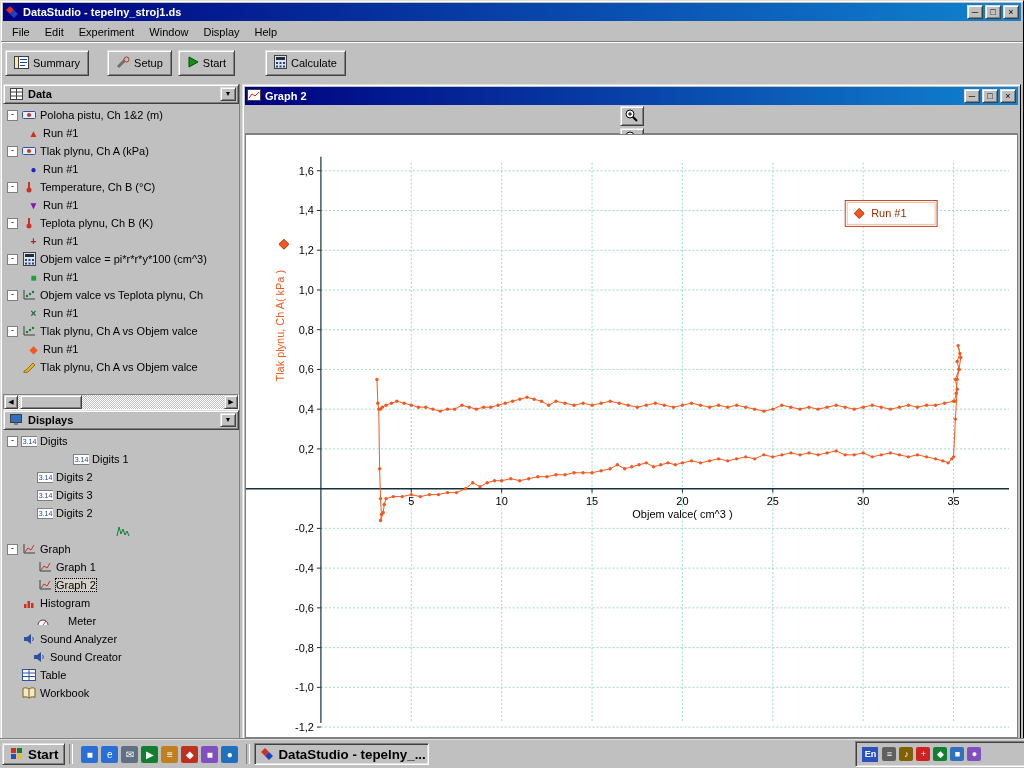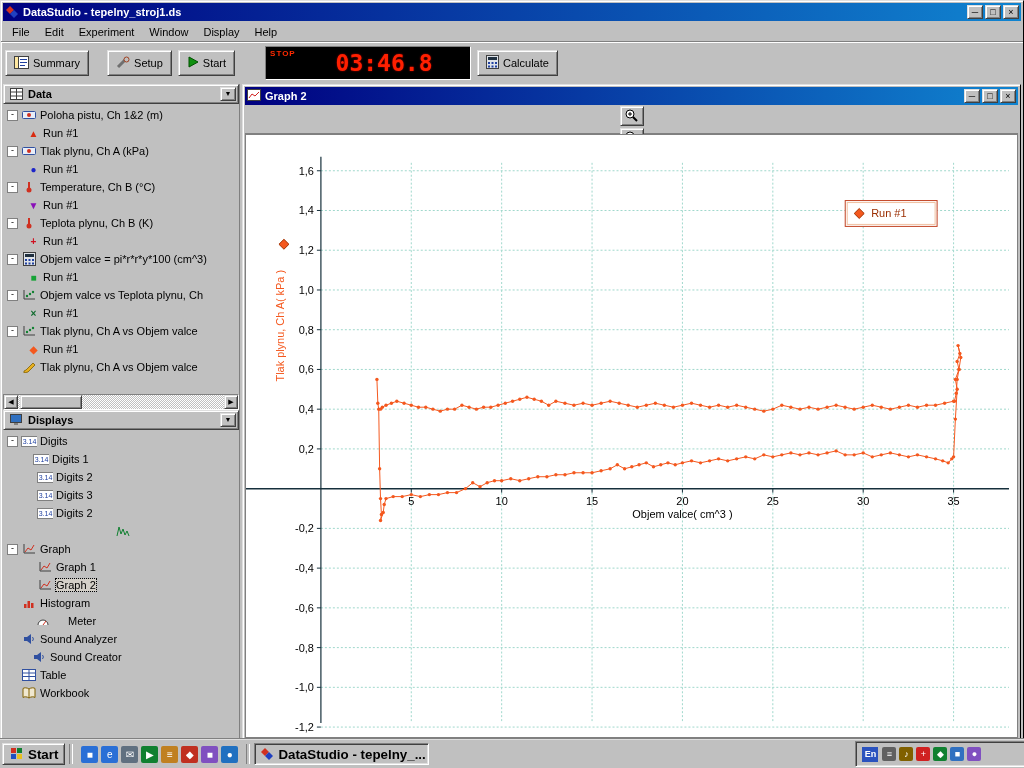--- a/index.html
+++ b/index.html
@@ -129,24 +129,20 @@
             </svg></span>
         <span>Setup</span>
       </button>
       <button class="tb-btn raised">
         <span id="ic-start"><svg width="12" height="12">
               <polygon points="2,1 11,6 2,11" fill="#109010" stroke="#005000"></polygon>
             </svg></span>
         <span>Start</span>
       </button>
       <span style="width:18px"></span>
-      <div class="timer">
-        <span class="stoplbl">STOP</span>
-        <span class="tval">03:46.8</span>
-      </div>
       <button class="tb-btn raised">
         <span id="ic-calc"><svg width="13" height="14">
               <rect x="0.5" y="0.5" width="12" height="13" fill="#dfe3e8" stroke="#404040"></rect>
               <rect x="2" y="2" width="9" height="3" fill="#203040"></rect>
               <g fill="#2040a0">
                 <rect x="2" y="7" width="2" height="2"></rect>
                 <rect x="5.5" y="7" width="2" height="2"></rect>
                 <rect x="9" y="7" width="2" height="2"></rect>
                 <rect x="2" y="10.5" width="2" height="2"></rect>
                 <rect x="5.5" y="10.5" width="2" height="2"></rect>
@@ -314,21 +310,21 @@
             <div class="tree-row" style="padding-left: 4px;">
               <span class="expander">-</span>
               <span class="tree-icon">
                 <svg width="17" height="11">
                   <rect x="0.5" y="0.5" width="16" height="10" fill="#fff" stroke="#808080"></rect>
                   <text x="8.5" y="8" font-size="7" text-anchor="middle" fill="#2040a0" font-family="Liberation Sans,sans-serif">3.14</text>
                 </svg>
               </span>
               <span class="tree-label">Digits</span>
             </div>
-            <div class="tree-row" style="padding-left: 16px;">
+            <div class="tree-row" style="padding-left: 8px; margin-left: 48px;">
               <span class="exp-spacer"></span>
               <span class="tree-icon">
                 <svg width="17" height="11">
                   <rect x="0.5" y="0.5" width="16" height="10" fill="#fff" stroke="#808080"></rect>
                   <text x="8.5" y="8" font-size="7" text-anchor="middle" fill="#2040a0" font-family="Liberation Sans,sans-serif">3.14</text>
                 </svg>
               </span>
               <span class="tree-label">Digits 1</span>
             </div>
             <div class="tree-row" style="padding-left: 20px;">

